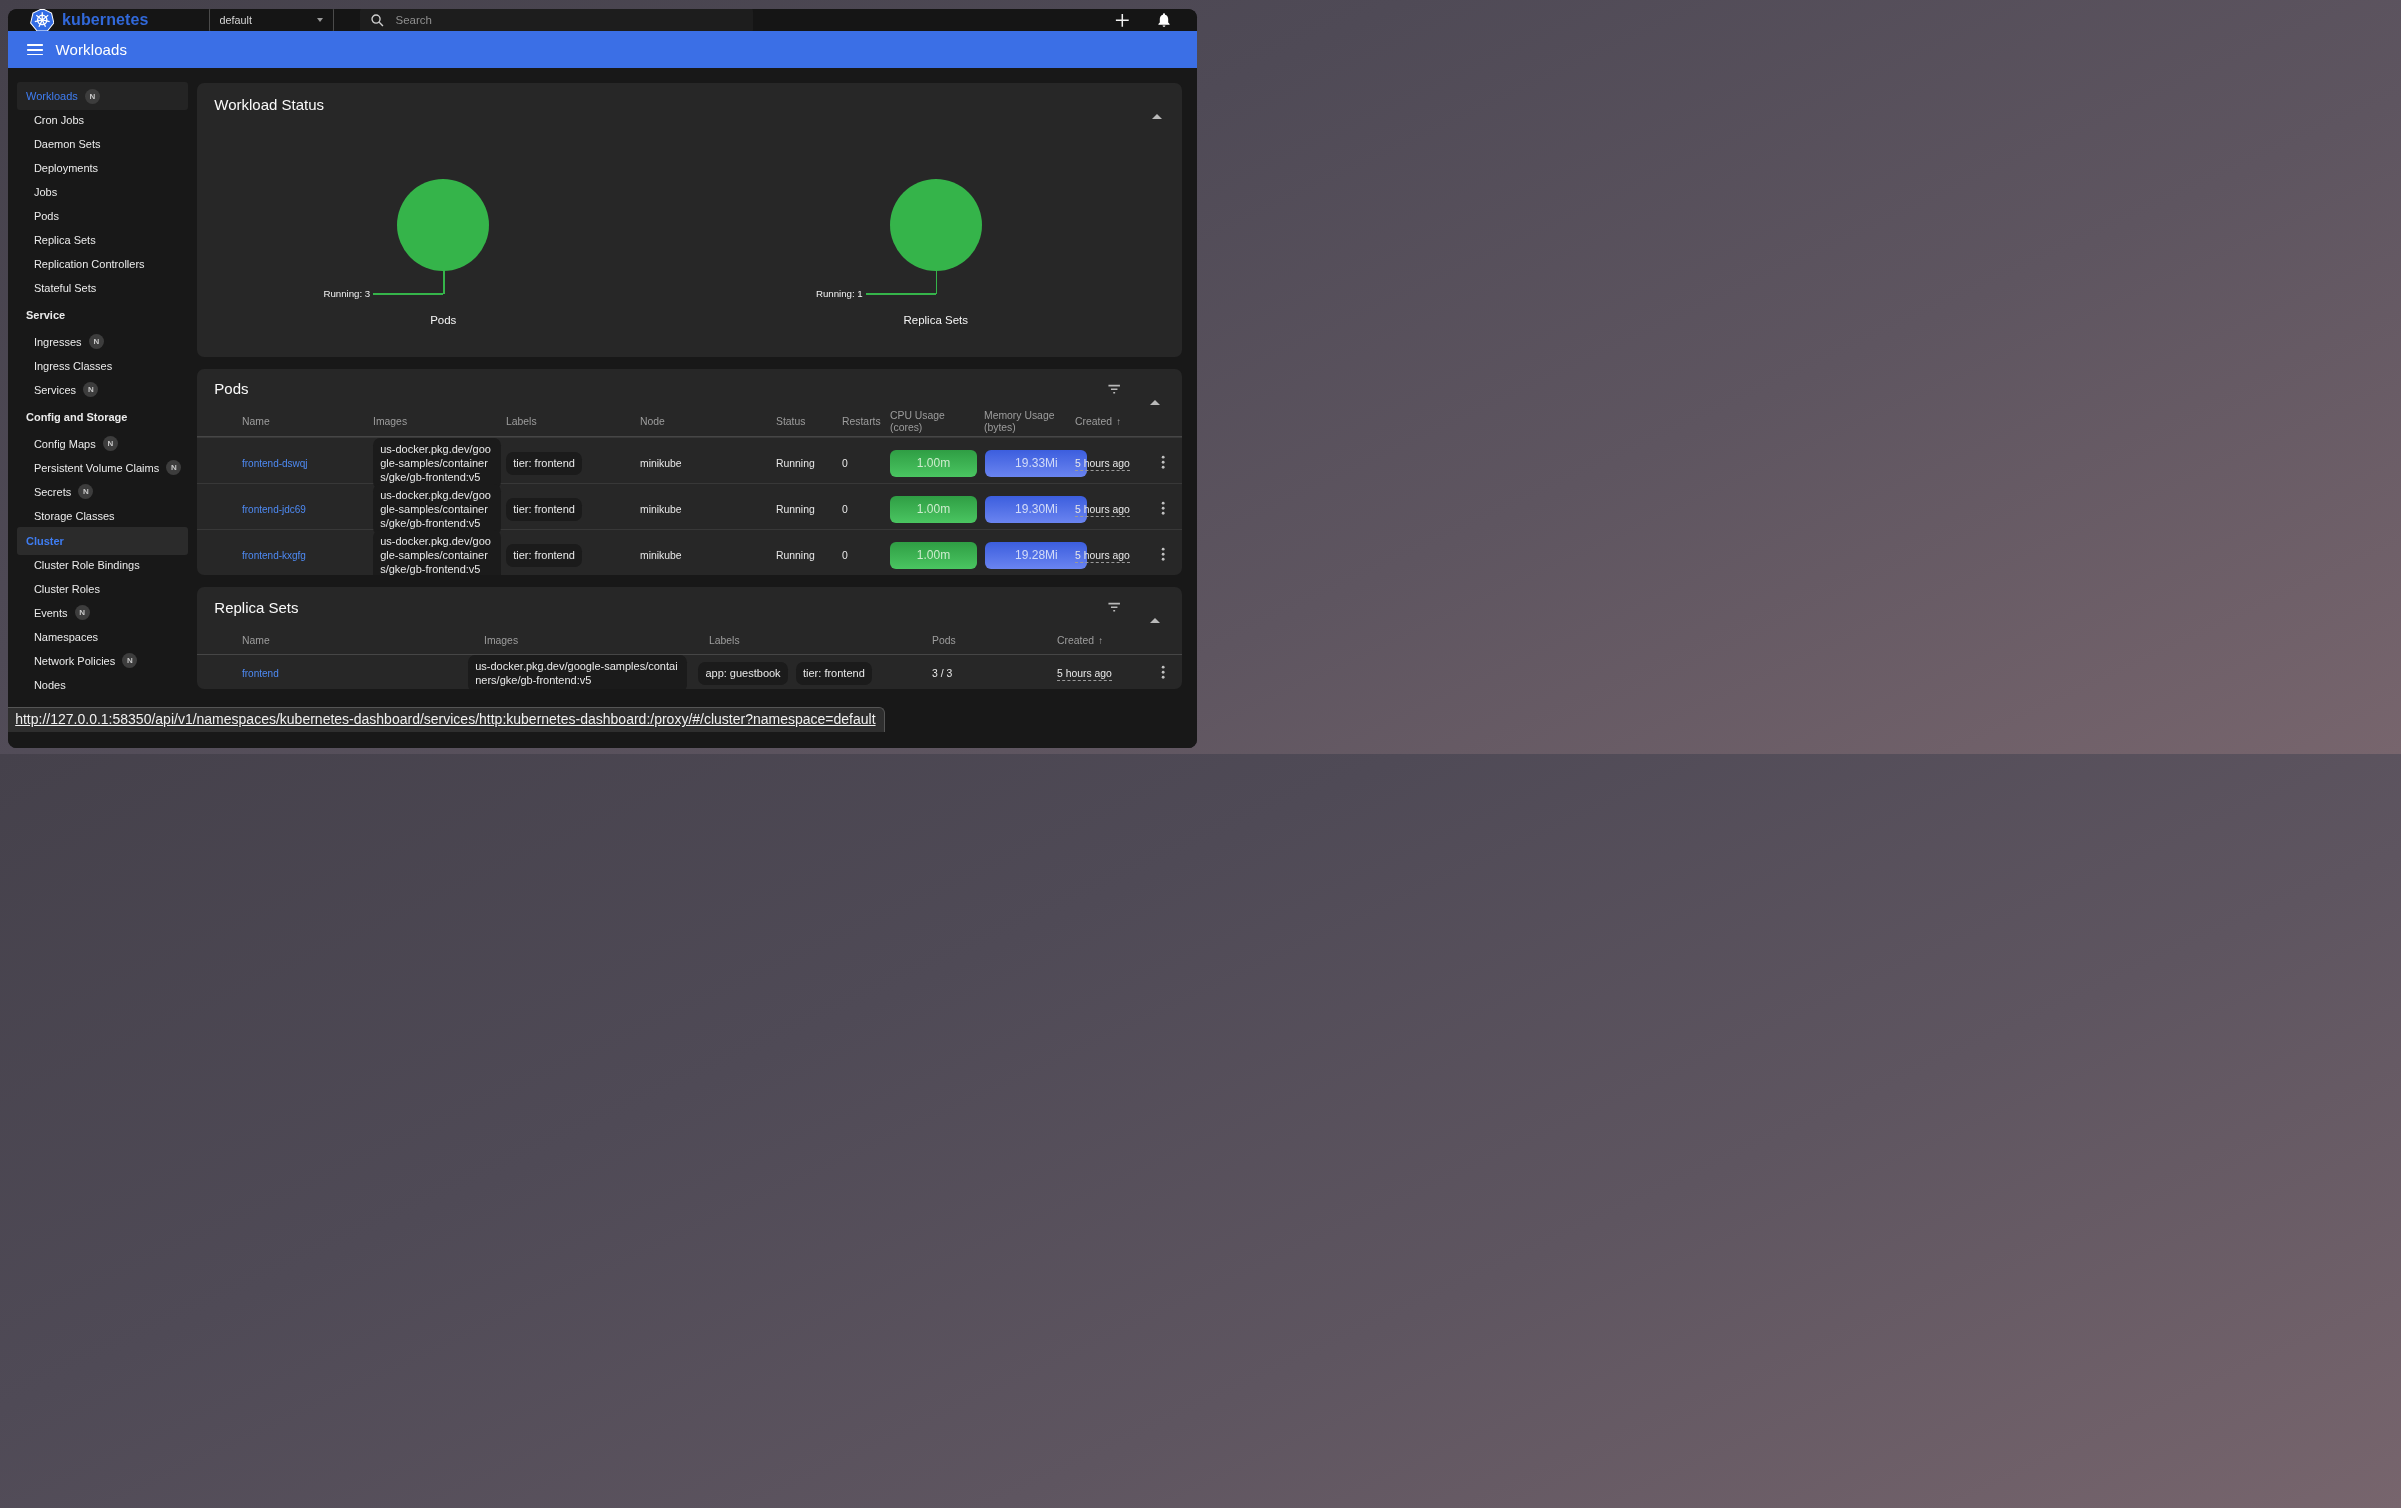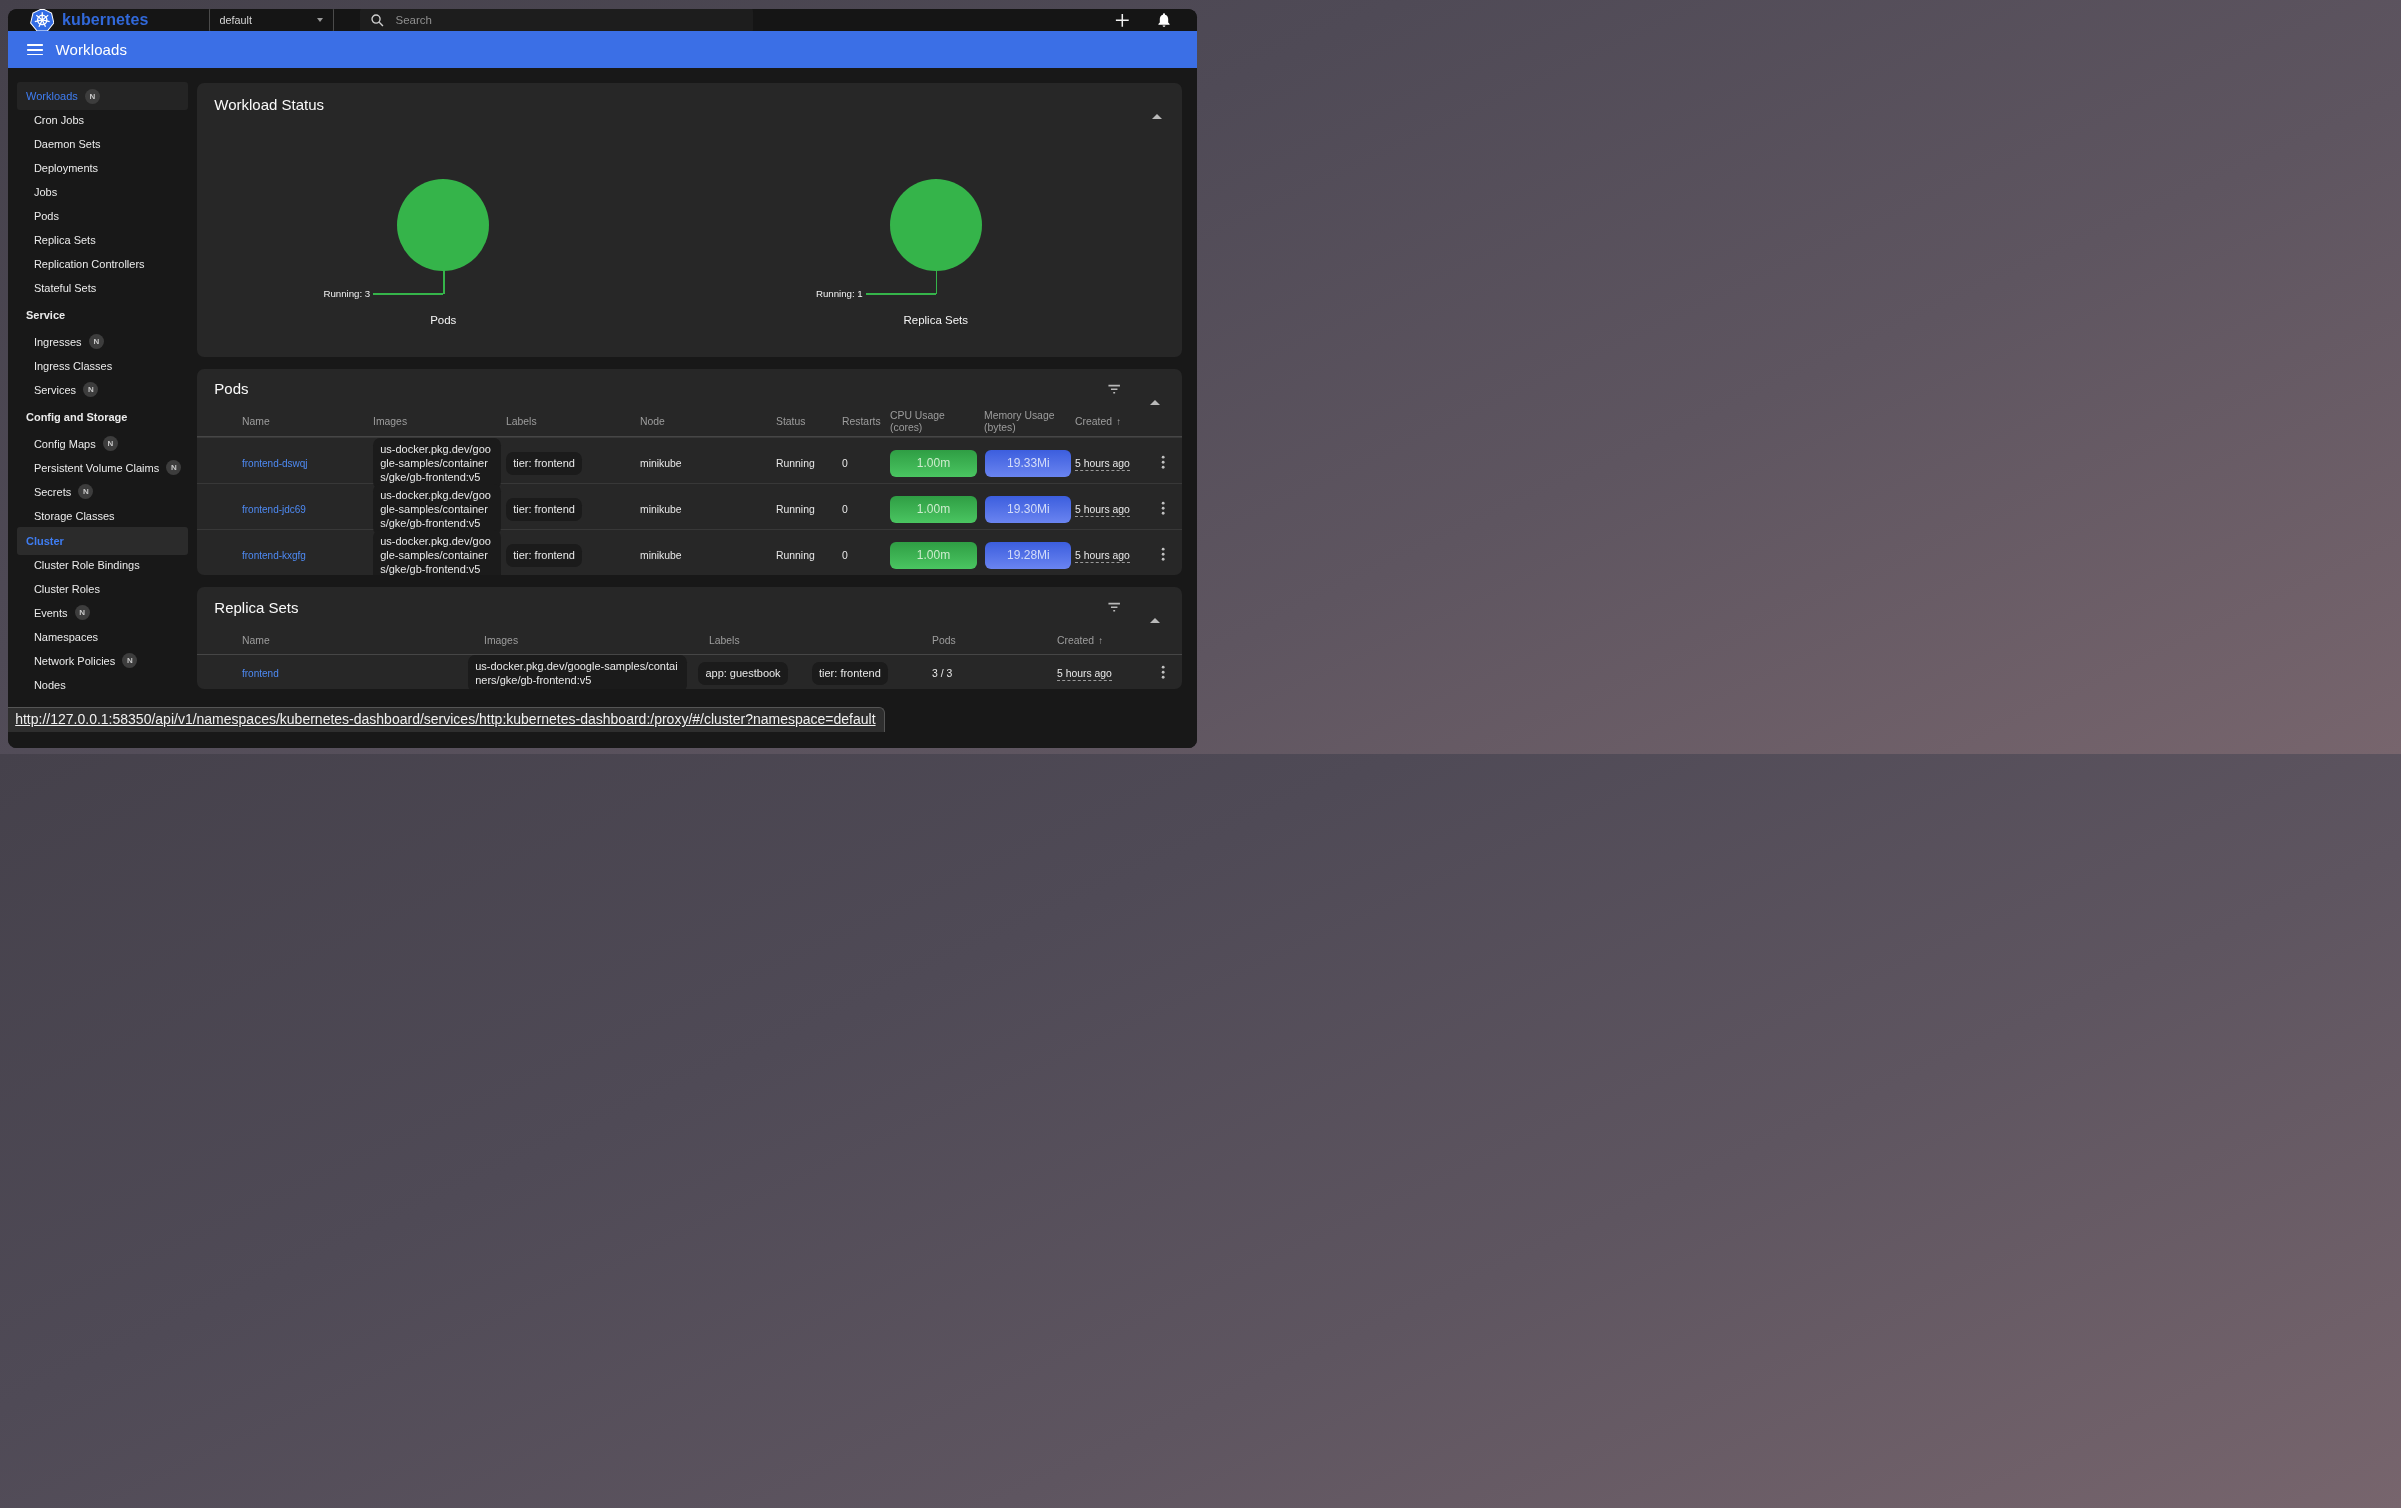--- a/index.html
+++ b/index.html
@@ -75,25 +75,25 @@
   .trow:first-of-type { border-top: 0; }
   .rs-row { height: 34px; border-top: 0; }
   .dot { width: 9.4px; height: 9.4px; border-radius: 50%; background: var(--status-dot, #2f8636); margin-left: 13.7px; }
   .name-link { color: var(--link, #4e8af3); text-decoration: none; cursor: pointer; font-size: 10px; }
   .chip { background: #1b1b1b; border-radius: 7.2px; padding: 4.3px 7.2px; font-size: 11px; line-height: 1.28; color: #e9e9e9; display: inline-block; }
   .img-chip { width: 128px; word-break: break-all; }
   .img-chip-wide { width: 219px; word-break: break-all; }
   .lbl-chip { white-space: nowrap; }
   .meter { width: 87px; height: 27px; border-radius: 6px; display: flex; align-items: center; justify-content: center; font-size: 12px; }
   .cpu-meter { background: linear-gradient(180deg, var(--cpu-top, #2f9e44), var(--cpu-bottom, #4ac561)); color: var(--cpu-text, #cdeccd); }
-  .mem-meter { width: 86px; background: linear-gradient(180deg, var(--mem-top, #3c5ede), var(--mem-bottom, #6a84f0)); color: var(--mem-text, #d3dcf8); margin-left: 1.4px; }
+  .mem-meter { width: 102px; background: linear-gradient(180deg, var(--mem-top, #3c5ede), var(--mem-bottom, #6a84f0)); color: var(--mem-text, #d3dcf8); margin-left: 1.4px; }
   .created { border-bottom: 0.7px dashed #9a9a9a; padding-bottom: 1.4px; cursor: default; }
   .kebab-btn { background: none; border: 0; cursor: pointer; padding: 2.9px; }
   .sort-arrow { color: #9f9f9f; font-size: 9.7px; margin-left: 4.3px; }
-  .labels-cell { display: flex; gap: 24px; align-items: center; }
+  .labels-cell { display: flex; gap: 8px; align-items: center; }
   
   .status-tooltip {
     position: absolute; left: 0; bottom: 16px; background: #2e2e2e;
     border-top: 0.7px solid #555; border-right: 0.7px solid #555; border-top-right-radius: 5.8px;
     padding: 3.6px 8.6px 5px 7.2px; color: #f0f0f0; font-size: 14px; white-space: nowrap; z-index: 5; text-decoration: underline;
   }
 </style>
 </head>
 <body>
 

